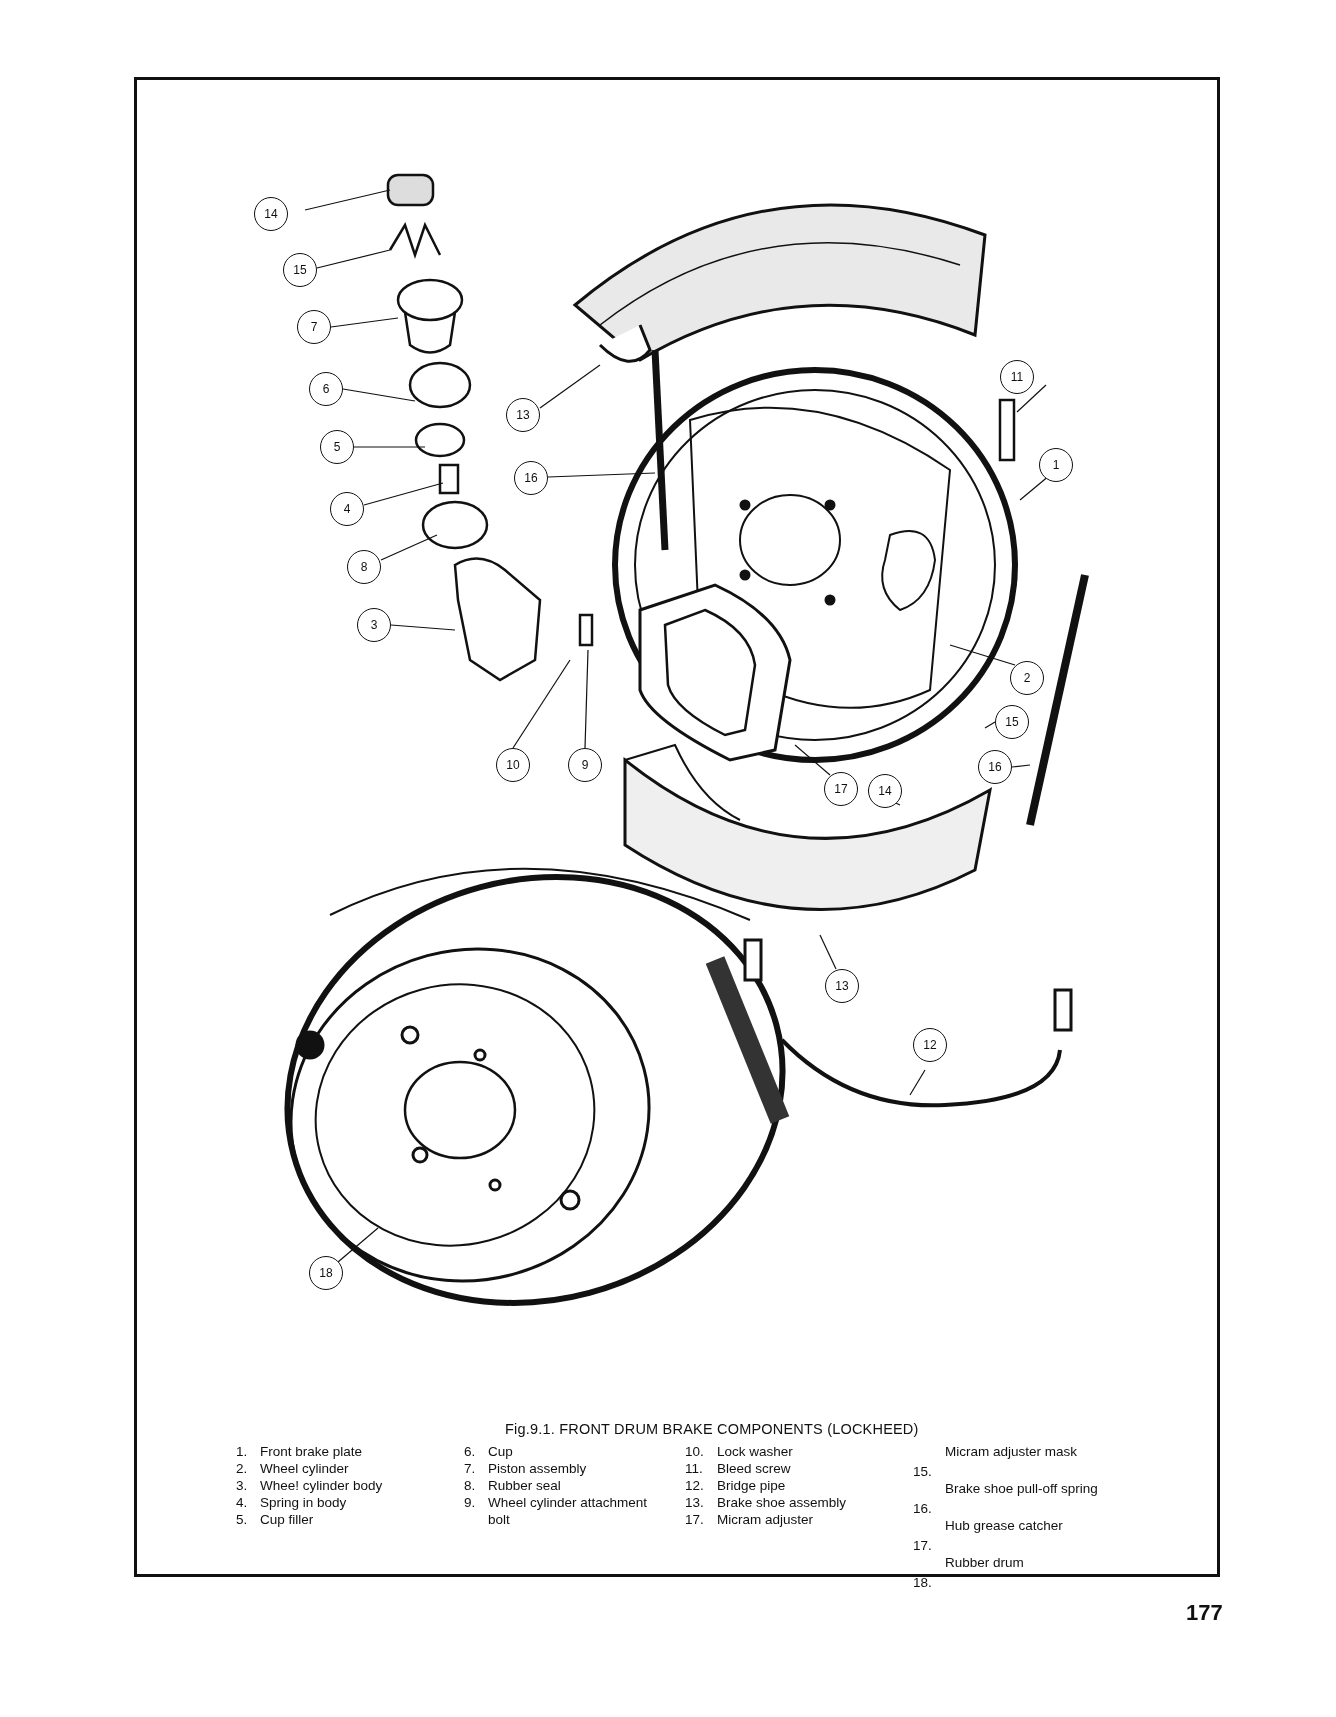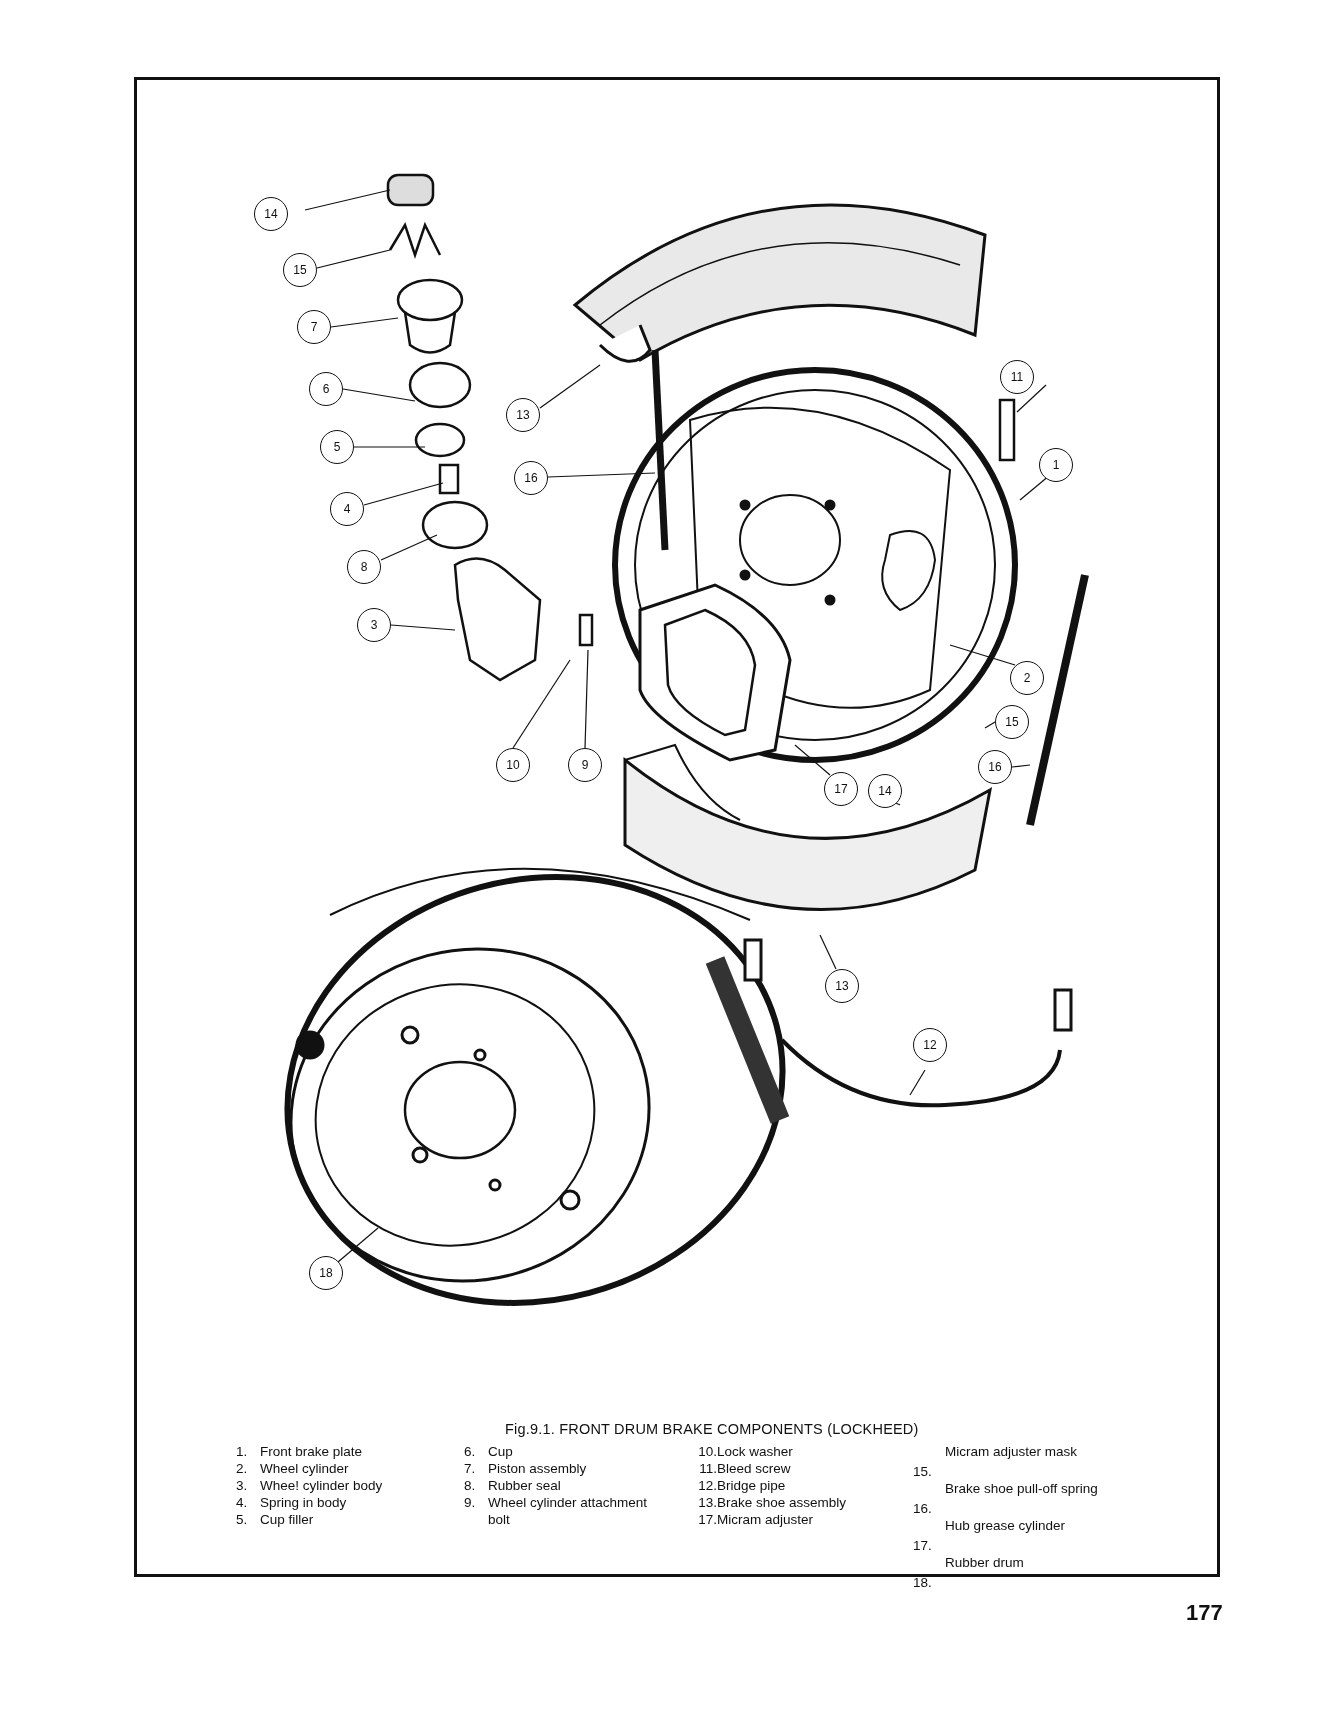--- a/index.html
+++ b/index.html
@@ -11,21 +11,21 @@
   .callout { position: absolute; width: 34px; height: 34px; border: 1.6px solid #111;
              border-radius: 50%; background: #fff; box-sizing: border-box;
              display: flex; align-items: center; justify-content: center;
              font-size: 12px; font-family: "Liberation Sans", sans-serif; }
   .caption-title { position: absolute; left: 465px; top: 1421px; font-size: 14.5px; letter-spacing: 0.2px; margin-left: 40px; }
   .legend-col { position: absolute; top: 1443px; font-size: 13.5px; line-height: 17px; }
   .legend-col .row { display: flex; white-space: nowrap; }
   .legend-col .num { display: inline-block; }
   .c1 { left: 236px; } .c1 .num { width: 24px; }
   .c2 { left: 464px; } .c2 .num { width: 24px; }
-  .c3 { left: 685px; } .c3 .num { width: 32px; text-align: right; }
+  .c3 { left: 685px; } .c3 .num { width: 32px; }
   .c4 { left: 913px; } .c4 .num { width: 32px; margin-top: 20px; }
   .page-num { position: absolute; left: 1186px; top: 1600px; font-size: 22px; font-weight: bold; }
 </style>
 </head>
 <body>
 
 <div class="frame"></div>
 
 <svg class="art" width="1336" height="1717" xmlns="http://www.w3.org/2000/svg" fill="none" stroke="#111" stroke-width="3">
 
@@ -222,21 +222,21 @@
   <div class="row">
       <span class="num">15.</span>
       <span>Micram adjuster mask</span>
     </div>
   <div class="row">
       <span class="num">16.</span>
       <span>Brake shoe pull-off spring</span>
     </div>
   <div class="row">
       <span class="num">17.</span>
-      <span>Hub grease cylinder</span>
+      <span>Hub grease catcher</span>
     </div>
   <div class="row">
       <span class="num">18.</span>
       <span>Rubber drum</span>
     </div>
 </div>
 
 <div class="page-num">177</div>
 
 </body></html>

